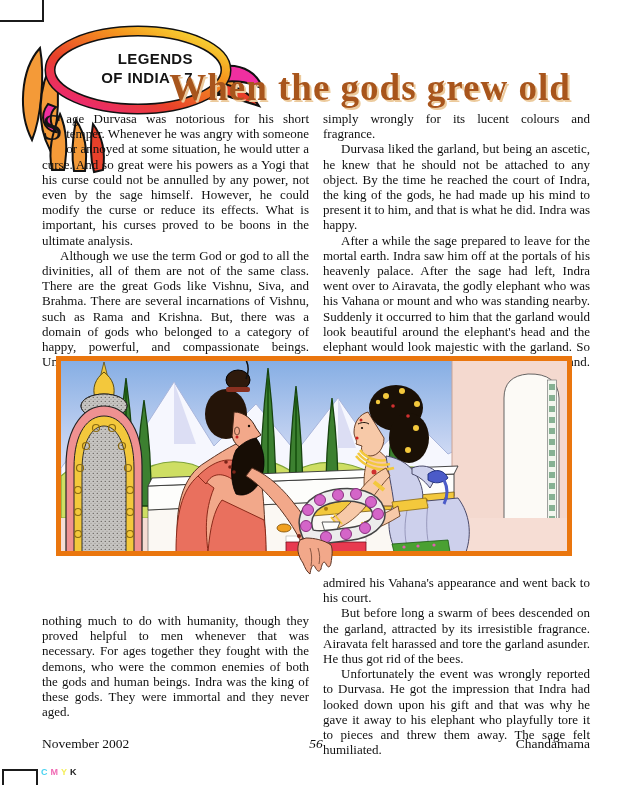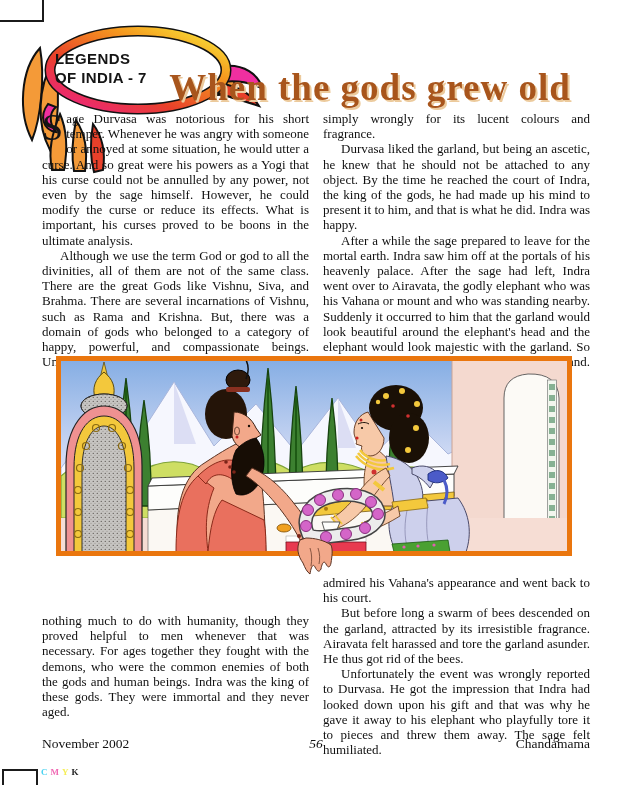--- a/index.html
+++ b/index.html
@@ -7,30 +7,30 @@
     position:relative; width:624px; height:785px; background:#ffffff;
     margin:0 auto; overflow:hidden;
     font-family:"Liberation Serif", serif; color:#101010;
   }
   
   .reg-mark { position:absolute; border:2px solid #1b1b1b; background:#fff; }
   .reg-tl { left:-14px; top:-16px; width:54px; height:34px; }
   .reg-bl { left:2px; top:769px; width:32px; height:30px; }
   .cmyk {
     position:absolute; left:41px; top:767px;
-    font-family:Liberation Serif, serif; font-size:9px; font-weight:bold;
+    font-family:Liberation Sans, sans-serif; font-size:9px; font-weight:bold;
     letter-spacing:3px;
   }
   .cmyk .c { color:#4ad2f0; } .cmyk .m { color:#f06ab4; }
   .cmyk .y { color:#f5ee58; } .cmyk .k { color:#222222; }
 
   
   .ornament { position:absolute; left:12px; top:18px; width:252px; height:156px; }
   .badge-text {
-    position:absolute; left:55px; top:49px; width:138px; text-align:left;
+    position:absolute; left:55px; top:49px; width:138px; text-align:right;
     font-family:"Liberation Sans", sans-serif; font-weight:bold; font-size:15px;
     line-height:19px; color:#141414; letter-spacing:0.4px;
   }
   .title {
     position:absolute; left:133px; top:66px; width:474px; margin:0;
     text-align:center; font-size:37px; font-weight:bold; color:#a8551c;
     text-shadow:2px 2px 0 #ecca9c; letter-spacing:1px;
     font-family:"Liberation Serif", serif; white-space:nowrap;
   }
 

